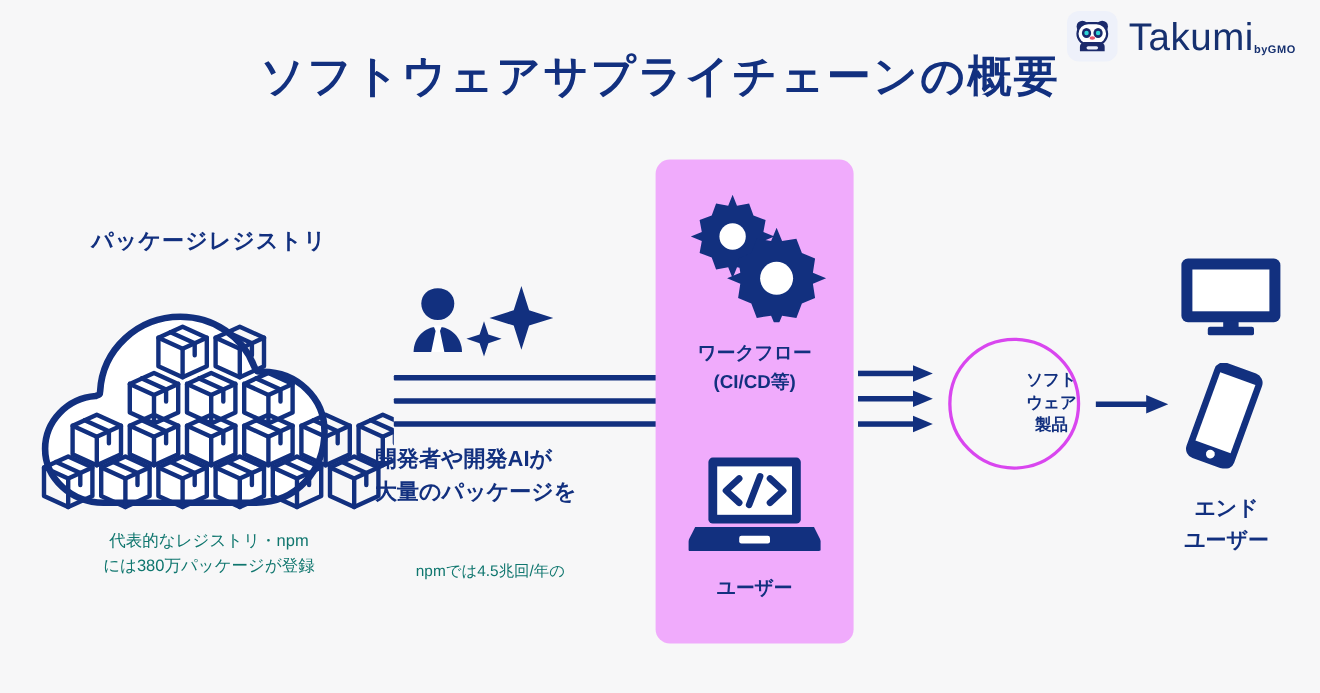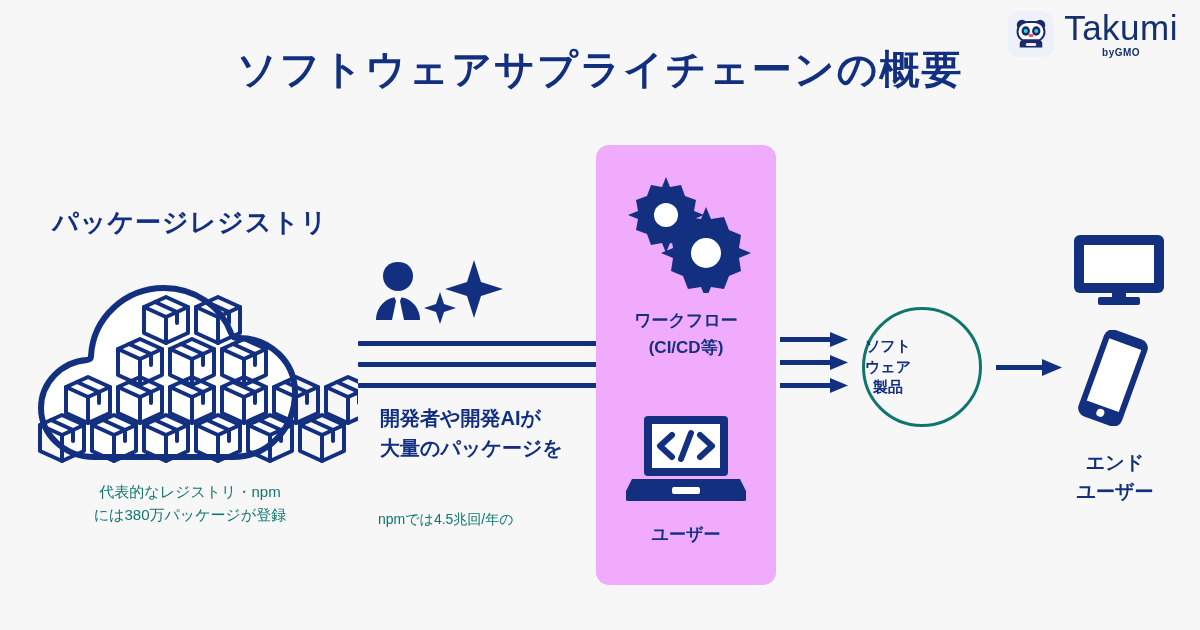--- a/index.html
+++ b/index.html
@@ -20,21 +20,21 @@
   }
   #brand-logo {
     position: absolute; right: 22px; top: 10px;
     display: flex; align-items: center; gap: 10px;
   }
   #brand-mark {
     width: 46px; height: 46px; border-radius: 11px;
     background: #eef1fa;
     display: flex; align-items: center; justify-content: center;
   }
-  #brand-text { display: flex; flex-direction: column; align-items: center; }
+  #brand-text { display: flex; align-items: flex-end; }
   #brand-name {
     font-size: 35px; font-weight: 400; color: #16306f; line-height: 1;
     letter-spacing: .5px;
   }
   #brand-sub {
     font-size: 10px; font-weight: 700; color: #16306f;
     letter-spacing: .5px; margin-top: 2px;
   }
 
   
@@ -42,35 +42,35 @@
   .lbl-head {
     color: #12307f; font-weight: 700; text-align: center;
   }
   .lbl-sub {
     color: #0f766e; text-align: center; line-height: 1.55;
   }
 
   
   #registry-title {
     left: 30px; top: 205px; width: 320px;
-    font-size: 26px; letter-spacing: 1px;
+    font-size: 20px; letter-spacing: 1px;
   }
   #cloud-wrap { left: 28px; top: 245px; width: 330px; height: 225px; }
   #registry-caption {
     left: 25px; top: 480px; width: 330px; font-size: 15px;
   }
 
   
   #dev-icon-wrap { left: 370px; top: 258px; width: 160px; height: 70px; }
   .flow-line {
     position: absolute; left: 358px; width: 240px; height: 5px;
     background: #12307f; border-radius: 1px;
   }
   #dev-head {
-    left: 380px; top: 403px; width: 240px;
+    left: 341px; top: 403px; width: 240px;
     font-size: 20px; line-height: 1.5; text-align: left;
   }
   #dev-sub {
     left: 378px; top: 508px; width: 230px;
     font-size: 14px; line-height: 1.6; text-align: left;
   }
 
   
   #build-card {
     left: 596px; top: 145px; width: 180px; height: 440px;
@@ -83,22 +83,22 @@
   }
   #laptop-icon { position: absolute; left: 30px; top: 268px; width: 120px; height: 95px; }
   #laptop-label {
     position: absolute; left: 0; top: 378px; width: 180px; font-size: 17px;
   }
 
   
   .arrow-row { position: absolute; }
   #product-circle {
     left: 862px; top: 307px; width: 120px; height: 120px;
-    border: 3px solid #0f766e; border-radius: 50%;
-    display: flex; align-items: center; justify-content: flex-start;
+    border: 3px solid #d946ef; border-radius: 50%;
+    display: flex; align-items: center; justify-content: flex-end;
   }
   #product-label {
     font-size: 15px; line-height: 1.38; color: #12307f; font-weight: 700;
     text-align: center;
   }
 
   
   #monitor-icon { left: 1072px; top: 233px; width: 94px; height: 72px; }
   #phone-icon  { left: 1070px; top: 330px; width: 86px; height: 96px; }
   #enduser-label {

